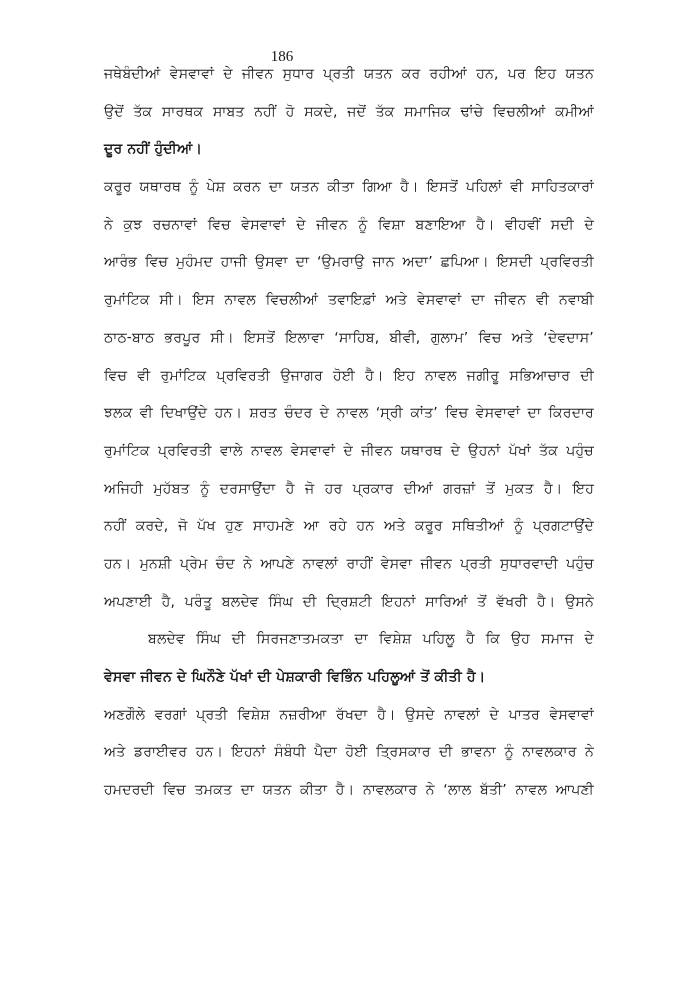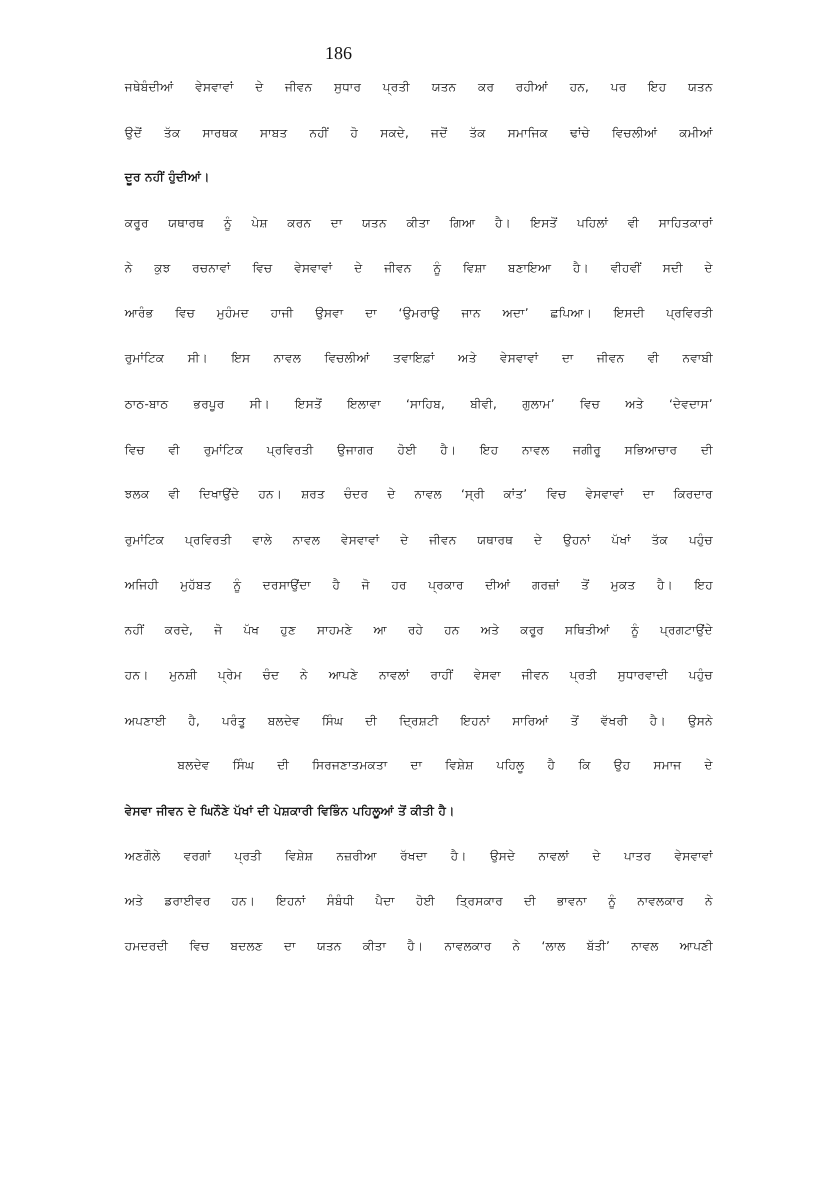--- a/index.html
+++ b/index.html
@@ -9,36 +9,36 @@
     }
     body {
       width: 700px;
       height: 989px;
       position: relative;
       overflow: hidden;
       color: #111111;
     }
     .page-number {
       position: absolute;
-      top: 36px;
+      top: 47px;
       left: 0;
       width: 564px;
       text-align: center;
       font-family: "Liberation Serif", "DejaVu Serif", serif;
       font-size: 15px;
       line-height: 18px;
       color: #111;
     }
     .text-block {
       position: absolute;
       top: 55px;
       left: 104px;
       width: 490px;
       font-family: "DejaVu Sans", "Liberation Sans", sans-serif;
-      font-size: 10px;
+      font-size: 14px;
       line-height: 37.7px;
       color: #1a1a1a;
     }
     .line {
       display: block;
       white-space: nowrap;
       height: 37.7px;
       text-align: justify;
       text-align-last: justify;
       letter-spacing: 0.2px;
@@ -69,14 +69,14 @@
   <span class="line">ਝਲਕ ਵੀ ਦਿਖਾਉਂਦੇ ਹਨ। ਸ਼ਰਤ ਚੰਦਰ ਦੇ ਨਾਵਲ ‘ਸ੍ਰੀ ਕਾਂਤ’ ਵਿਚ ਵੇਸਵਾਵਾਂ ਦਾ ਕਿਰਦਾਰ</span>
   <span class="line">ਰੁਮਾਂਟਿਕ ਪ੍ਰਵਿਰਤੀ ਵਾਲੇ ਨਾਵਲ ਵੇਸਵਾਵਾਂ ਦੇ ਜੀਵਨ ਯਥਾਰਥ ਦੇ ਉਹਨਾਂ ਪੱਖਾਂ ਤੱਕ ਪਹੁੰਚ</span>
   <span class="line">ਅਜਿਹੀ ਮੁਹੱਬਤ ਨੂੰ ਦਰਸਾਉਂਦਾ ਹੈ ਜੋ ਹਰ ਪ੍ਰਕਾਰ ਦੀਆਂ ਗਰਜ਼ਾਂ ਤੋਂ ਮੁਕਤ ਹੈ। ਇਹ</span>
   <span class="line">ਨਹੀਂ ਕਰਦੇ, ਜੋ ਪੱਖ ਹੁਣ ਸਾਹਮਣੇ ਆ ਰਹੇ ਹਨ ਅਤੇ ਕਰੂਰ ਸਥਿਤੀਆਂ ਨੂੰ ਪ੍ਰਗਟਾਉਂਦੇ</span>
   <span class="line">ਹਨ। ਮੁਨਸ਼ੀ ਪ੍ਰੇਮ ਚੰਦ ਨੇ ਆਪਣੇ ਨਾਵਲਾਂ ਰਾਹੀਂ ਵੇਸਵਾ ਜੀਵਨ ਪ੍ਰਤੀ ਸੁਧਾਰਵਾਦੀ ਪਹੁੰਚ</span>
   <span class="line">ਅਪਣਾਈ ਹੈ, ਪਰੰਤੂ ਬਲਦੇਵ ਸਿੰਘ ਦੀ ਦ੍ਰਿਸ਼ਟੀ ਇਹਨਾਂ ਸਾਰਿਆਂ ਤੋਂ ਵੱਖਰੀ ਹੈ। ਉਸਨੇ</span>
   <span class="line indent">ਬਲਦੇਵ ਸਿੰਘ ਦੀ ਸਿਰਜਣਾਤਮਕਤਾ ਦਾ ਵਿਸ਼ੇਸ਼ ਪਹਿਲੂ ਹੈ ਕਿ ਉਹ ਸਮਾਜ ਦੇ</span>
   <span class="line last">ਵੇਸਵਾ ਜੀਵਨ ਦੇ ਘਿਨੌਣੇ ਪੱਖਾਂ ਦੀ ਪੇਸ਼ਕਾਰੀ ਵਿਭਿੰਨ ਪਹਿਲੂਆਂ ਤੋਂ ਕੀਤੀ ਹੈ।</span>
   <span class="line">ਅਣਗੌਲੇ ਵਰਗਾਂ ਪ੍ਰਤੀ ਵਿਸ਼ੇਸ਼ ਨਜ਼ਰੀਆ ਰੱਖਦਾ ਹੈ। ਉਸਦੇ ਨਾਵਲਾਂ ਦੇ ਪਾਤਰ ਵੇਸਵਾਵਾਂ</span>
   <span class="line">ਅਤੇ ਡਰਾਈਵਰ ਹਨ। ਇਹਨਾਂ ਸੰਬੰਧੀ ਪੈਦਾ ਹੋਈ ਤ੍ਰਿਸਕਾਰ ਦੀ ਭਾਵਨਾ ਨੂੰ ਨਾਵਲਕਾਰ ਨੇ</span>
-  <span class="line">ਹਮਦਰਦੀ ਵਿਚ ਬਦਲਣ ਦਾ ਯਤਨ ਕੀਤਾ ਹੈ। ਨਾਵਲਕਾਰ ਨੇ ‘ਲਾਲ ਬੱਤੀ’ ਨਾਵਲ ਆਪਣੀ</span>
+  <span class="line">ਹਮਦਰਦੀ ਵਿਚ ਤਮਕਤ ਦਾ ਯਤਨ ਕੀਤਾ ਹੈ। ਨਾਵਲਕਾਰ ਨੇ ‘ਲਾਲ ਬੱਤੀ’ ਨਾਵਲ ਆਪਣੀ</span>
 </div>
 
 </body></html>

